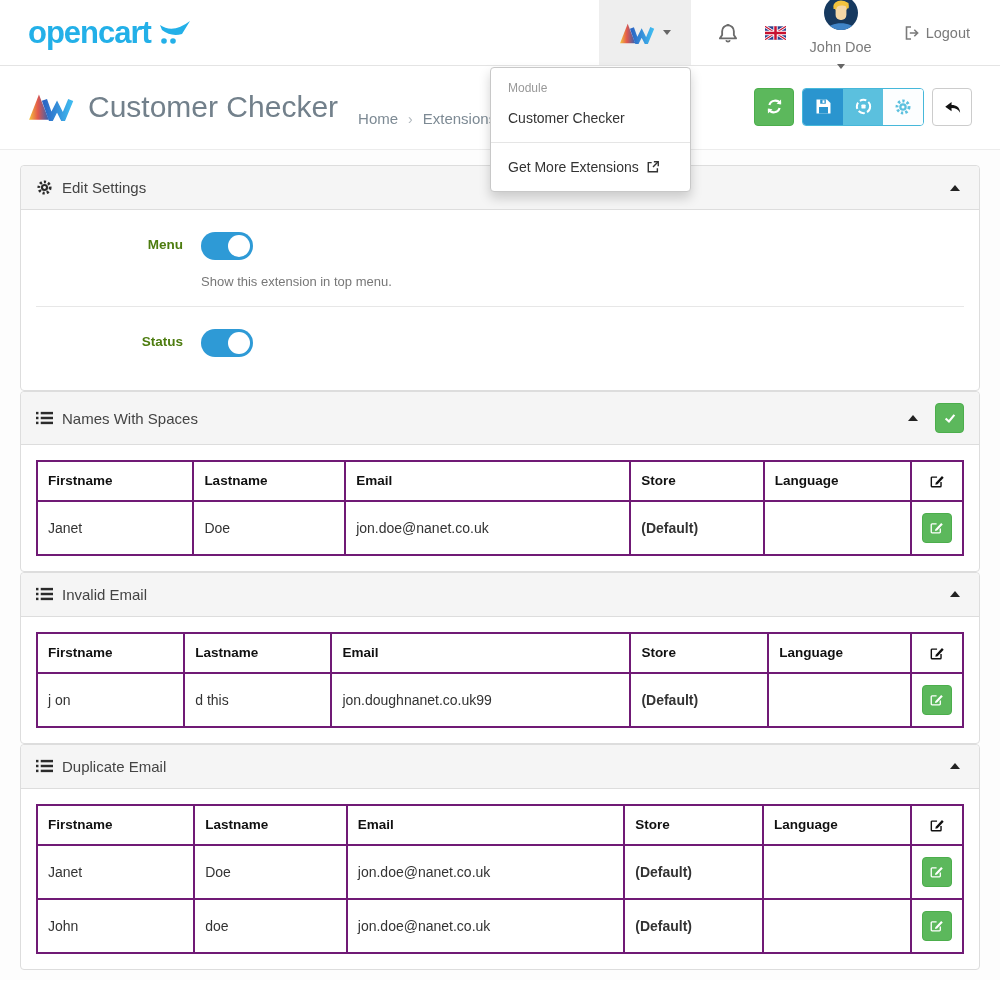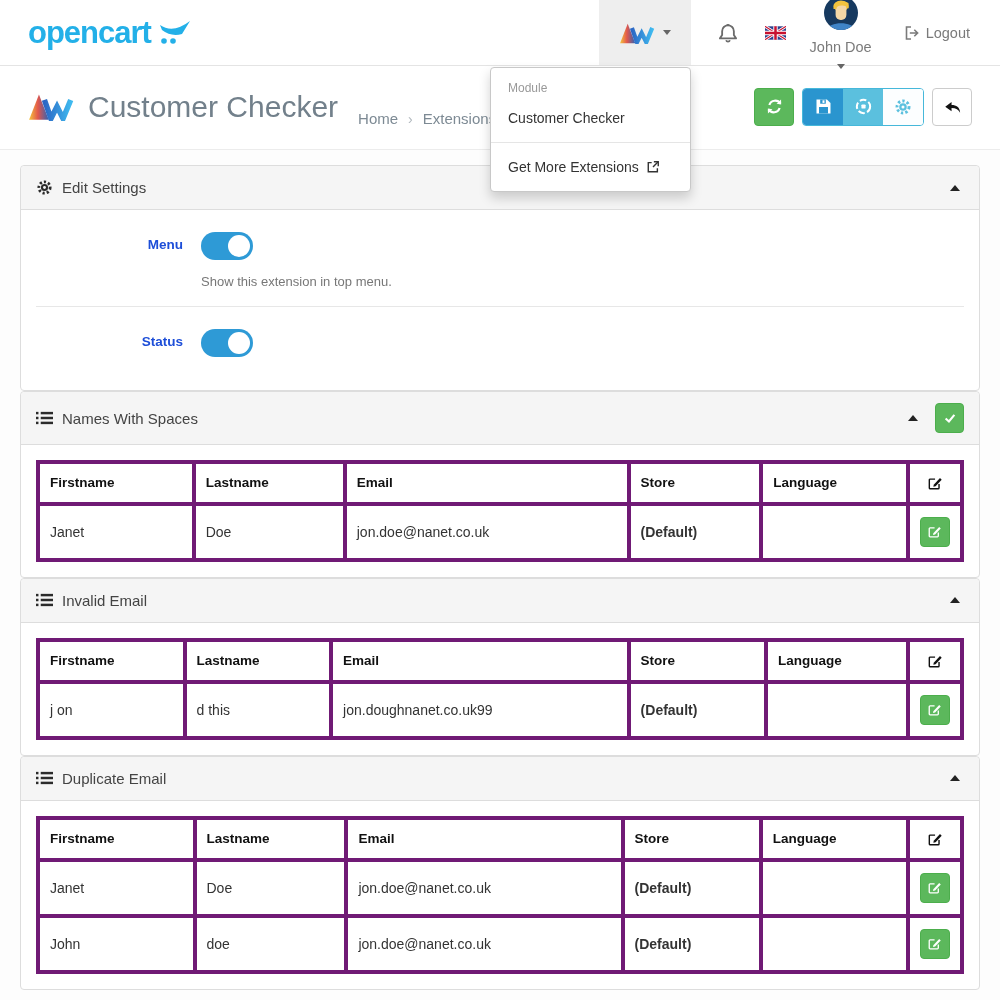--- a/index.html
+++ b/index.html
@@ -76,30 +76,30 @@
     width:0; height:0; border-left:5px solid transparent;
     border-right:5px solid transparent; border-bottom:6px solid #222;
   }
   .btn-apply { width:29px; height:30px; background:#5cb85c; border:1px solid #4cae4c; border-radius:4px;
     display:flex; align-items:center; justify-content:center; cursor:pointer; }
   .panel-body { padding:15px; }
   .panel-body.settings { padding:22px 15px 30px; }
 
   
   .form-group { display:flex; }
-  .form-label { width:165px; text-align:right; font-weight:bold; color:#1d4ed8; padding:5px 18px 0 0; font-size:13.5px; }
+  .form-label { width:165px; text-align:right; font-weight:bold; color:#4d7c0f; padding:5px 18px 0 0; font-size:13.5px; }
   .form-control-col { flex:1; }
   .switch { width:52px; height:28px; background:#2e9ad6; border-radius:15px; position:relative; display:inline-block; cursor:pointer; }
   .switch .knob { position:absolute; top:3px; right:3px; width:22px; height:22px; background:#fff; border-radius:50%; }
   .help-text { color:#777; font-size:13px; margin-top:11px; }
   .form-divider { border:none; border-top:1px solid #e7e7e7; margin:17px 0 22px; }
 
   
   table.data { width:100%; border-collapse:collapse; }
-  table.data th, table.data td { border:4px solid #701a75; padding:11px 10px; text-align:left; vertical-align:middle; }
+  table.data th, table.data td { border:2px solid #701a75; padding:11px 10px; text-align:left; vertical-align:middle; }
   table.data th { font-weight:bold; color:#111; font-size:13.5px; }
   table.data td { color:#333; font-size:14px; height:43px; }
   td.store-cell { font-weight:bold; color:#222; }
   .col-edit { width:46px; text-align:center !important; }
   .btn-row-edit { width:30px; height:30px; background:#5cb85c; border:1px solid #4cae4c; border-radius:4px;
     display:inline-flex; align-items:center; justify-content:center; cursor:pointer; }
 
   svg { display:block; }
 </style>
 </head>

